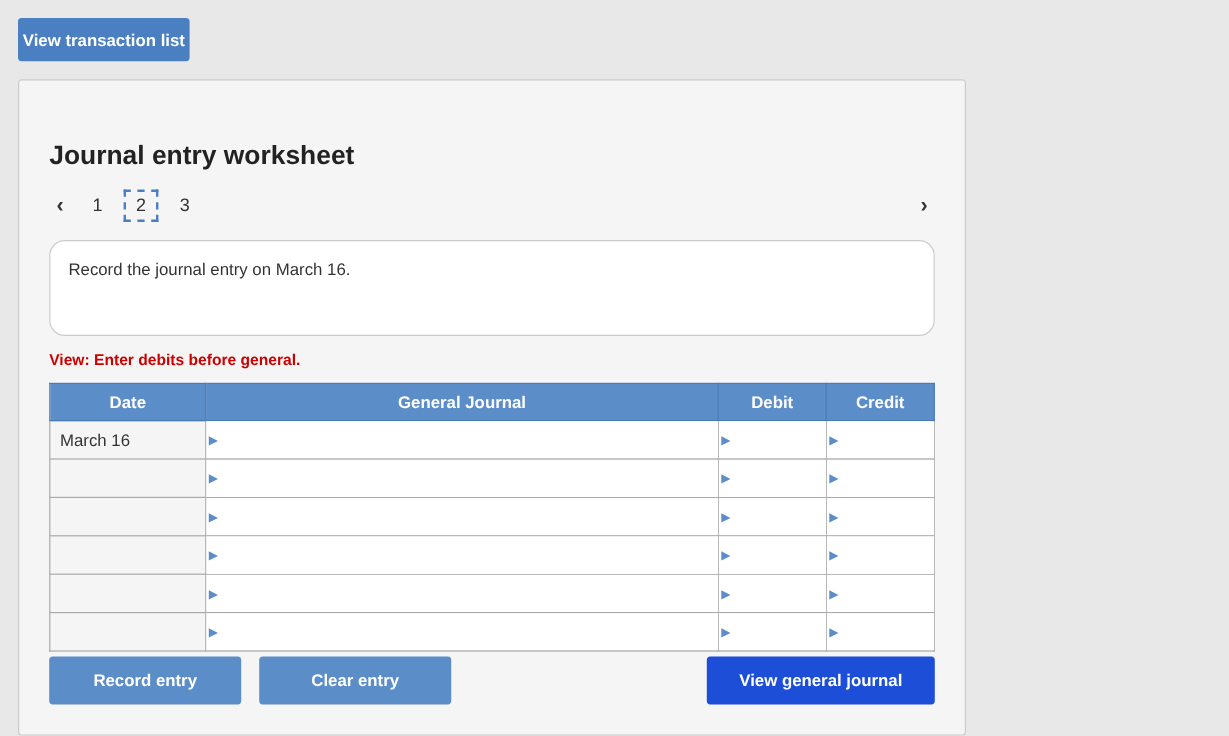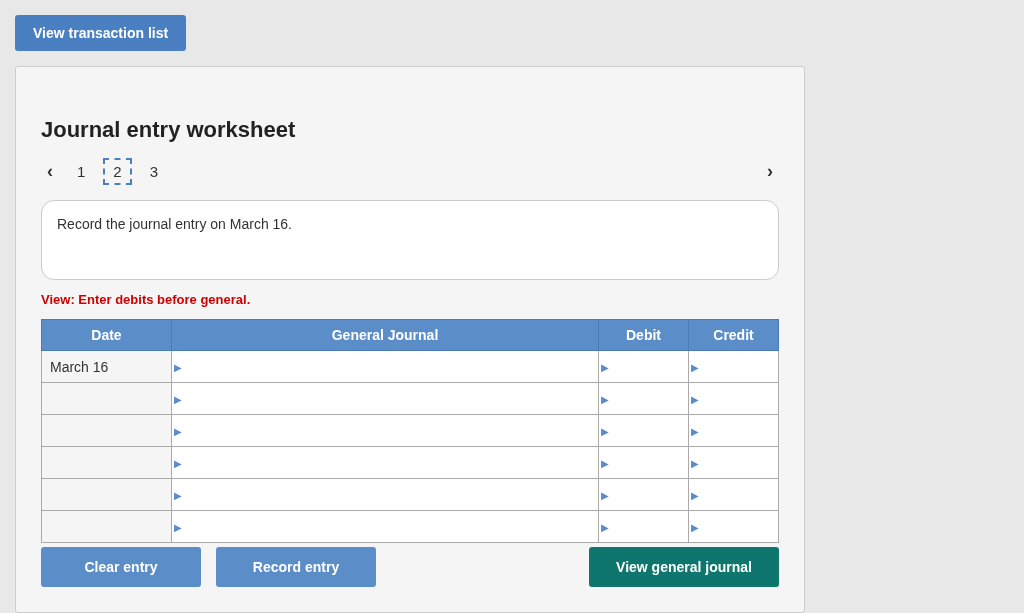--- a/index.html
+++ b/index.html
@@ -13,21 +13,21 @@
     }
 
     .top-bar {
       margin-bottom: 15px;
     }
 
     .btn-view-transactions {
       background-color: #4a7fc1;
       color: white;
       border: none;
-      padding: 10px 18px;
+      padding: 10px 4px;
       font-size: 14px;
       font-weight: bold;
       cursor: pointer;
       border-radius: 3px;
     }
 
     .worksheet-container {
       background: #f5f5f5;
       border: 1px solid #ccc;
       border-radius: 3px;
@@ -190,21 +190,21 @@
       cursor: pointer;
       border-radius: 3px;
       min-width: 160px;
     }
 
     .btn-spacer {
       flex: 1;
     }
 
     .btn-view-journal {
-      background-color: #0f766e;
+      background-color: #1d4ed8;
       color: white;
       border: none;
       padding: 12px 22px;
       font-size: 14px;
       font-weight: bold;
       cursor: pointer;
       border-radius: 3px;
       min-width: 190px;
     }
 
@@ -285,18 +285,18 @@
         <tr>
           <td class="date-cell"></td>
           <td class="editable-cell has-arrow"><span class="cell-arrow">▶</span><input type="text" style=""></td>
           <td class="editable-cell has-arrow"><span class="cell-arrow">▶</span><input type="text" style=""></td>
           <td class="editable-cell has-arrow"><span class="cell-arrow">▶</span><input type="text" style=""></td>
         </tr>
       </tbody>
   </table>
 
   <div class="buttons-row">
+    <button class="btn-action">Record entry</button>
     <button class="btn-action">Clear entry</button>
-    <button class="btn-action">Record entry</button>
     <div class="btn-spacer"></div>
     <button class="btn-view-journal">View general journal</button>
   </div>
 </div>
 
 </body></html>

